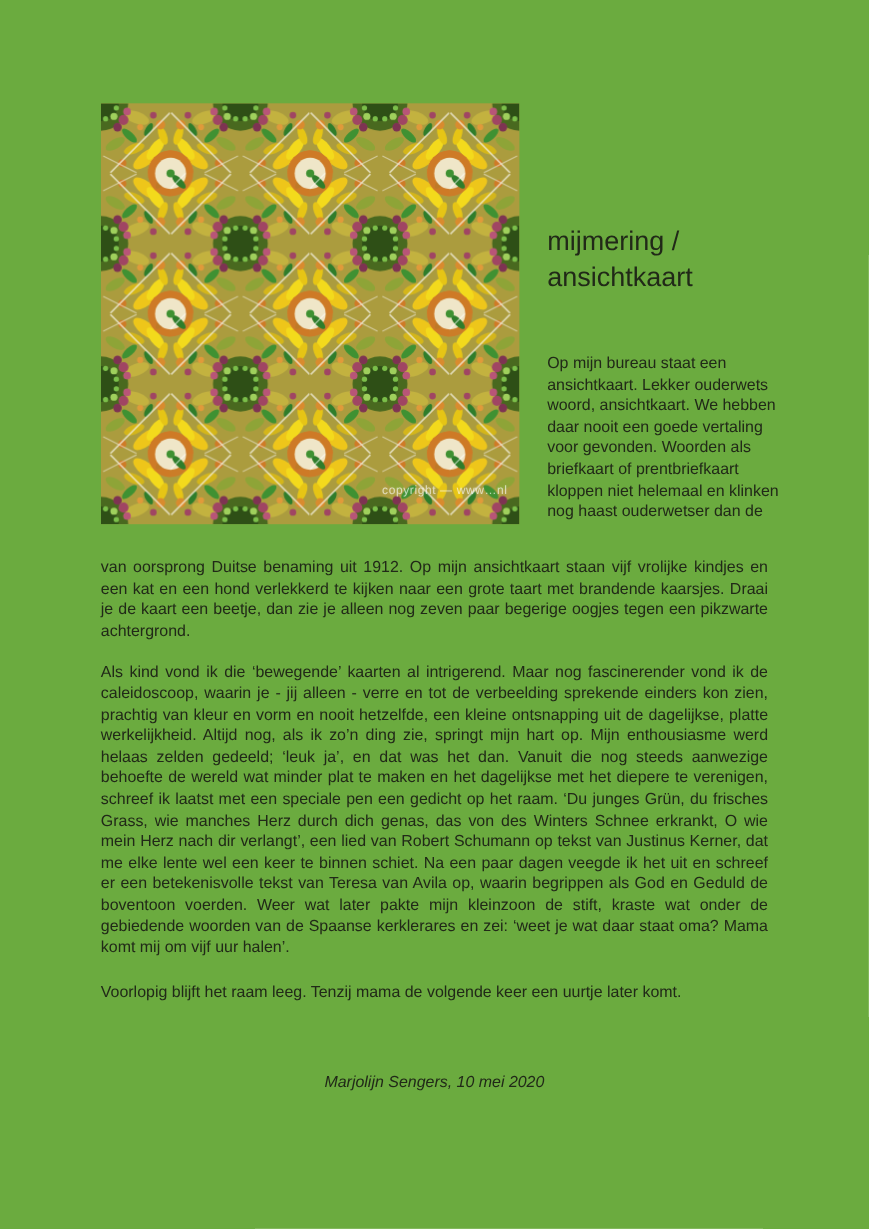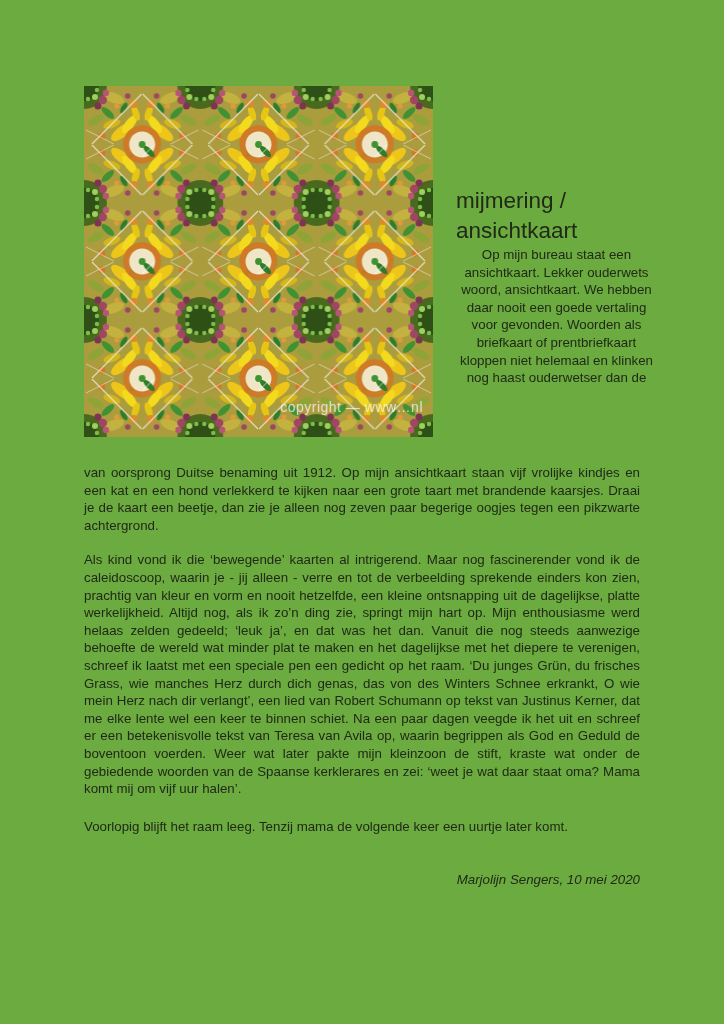--- a/index.html
+++ b/index.html
@@ -12,45 +12,46 @@
     overflow:hidden;
   }
   .hero { position:absolute; left:84px; top:86px; width:556px; height:351px; }
   .kaleidoscope {
     position:absolute; left:0; top:0; width:349px; height:351px;
     overflow:hidden;
   }
   .kaleidoscope svg { display:block; }
   .watermark {
     position:absolute; right:10px; bottom:22px;
-    font-size:14px; letter-spacing:0.5px;
+    font-size:10px; letter-spacing:0.5px;
     color:rgba(255,255,255,0.62);
     text-shadow:0 0 2px rgba(255,255,255,0.25);
     white-space:nowrap;
   }
   .side-col { position:absolute; left:372px; top:0; width:201px; }
   .title {
     margin:100px 0 0 0;
     font-size:22.5px; line-height:30px; font-weight:400;
   }
   .intro {
+    margin-top:48px;
     font-size:13.3px; line-height:17.6px;
-    text-align:center;
+    text-align:left;
   }
   .body-block {
     position:absolute; left:84px; top:464px; width:556px;
     font-size:13.3px; line-height:17.6px;
   }
   .p-just { text-align:justify; margin:0; }
   .p2 { margin-top:17px; }
   .p3 { margin-top:20px; text-align:left; }
   .p3 p { margin:0; }
   .signature {
-    margin-top:36px;
-    text-align:right; font-style:italic;
+    margin-top:58px;
+    text-align:center; font-style:italic;
     font-size:13.3px;
   }
 </style>
 </head>
 <body>
 
 <div class="page">
 
   <div class="hero">
 

